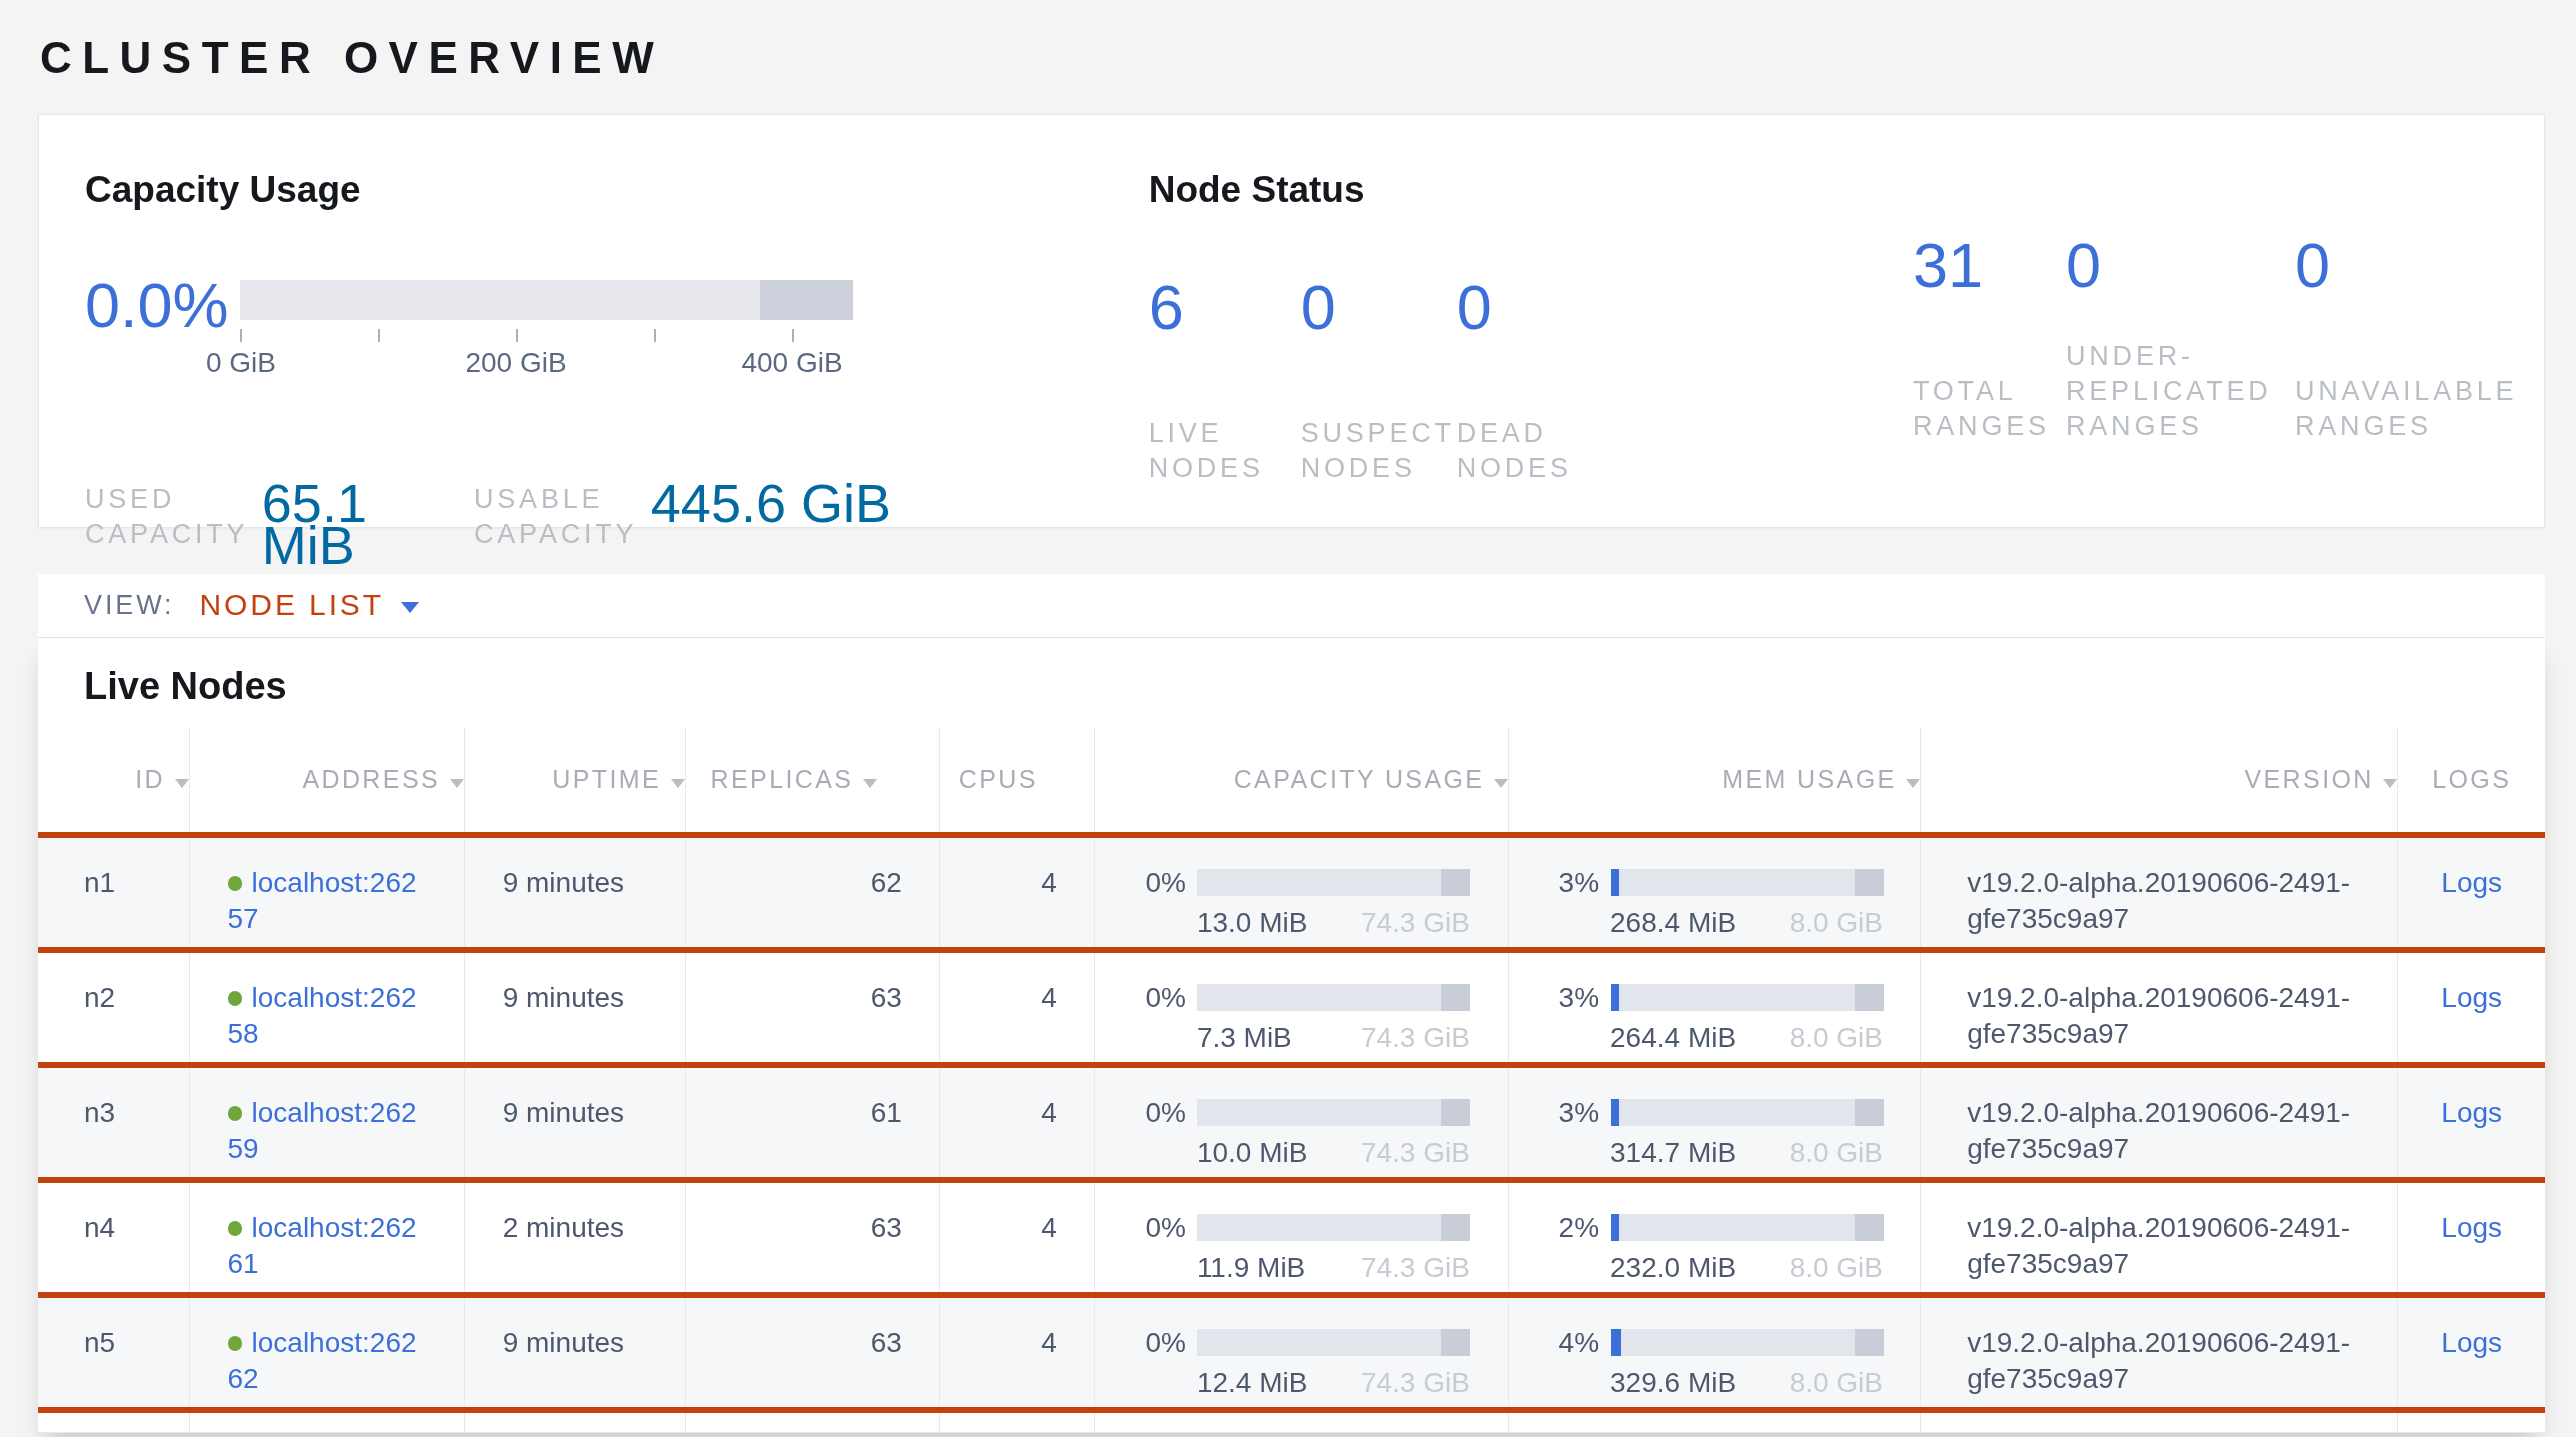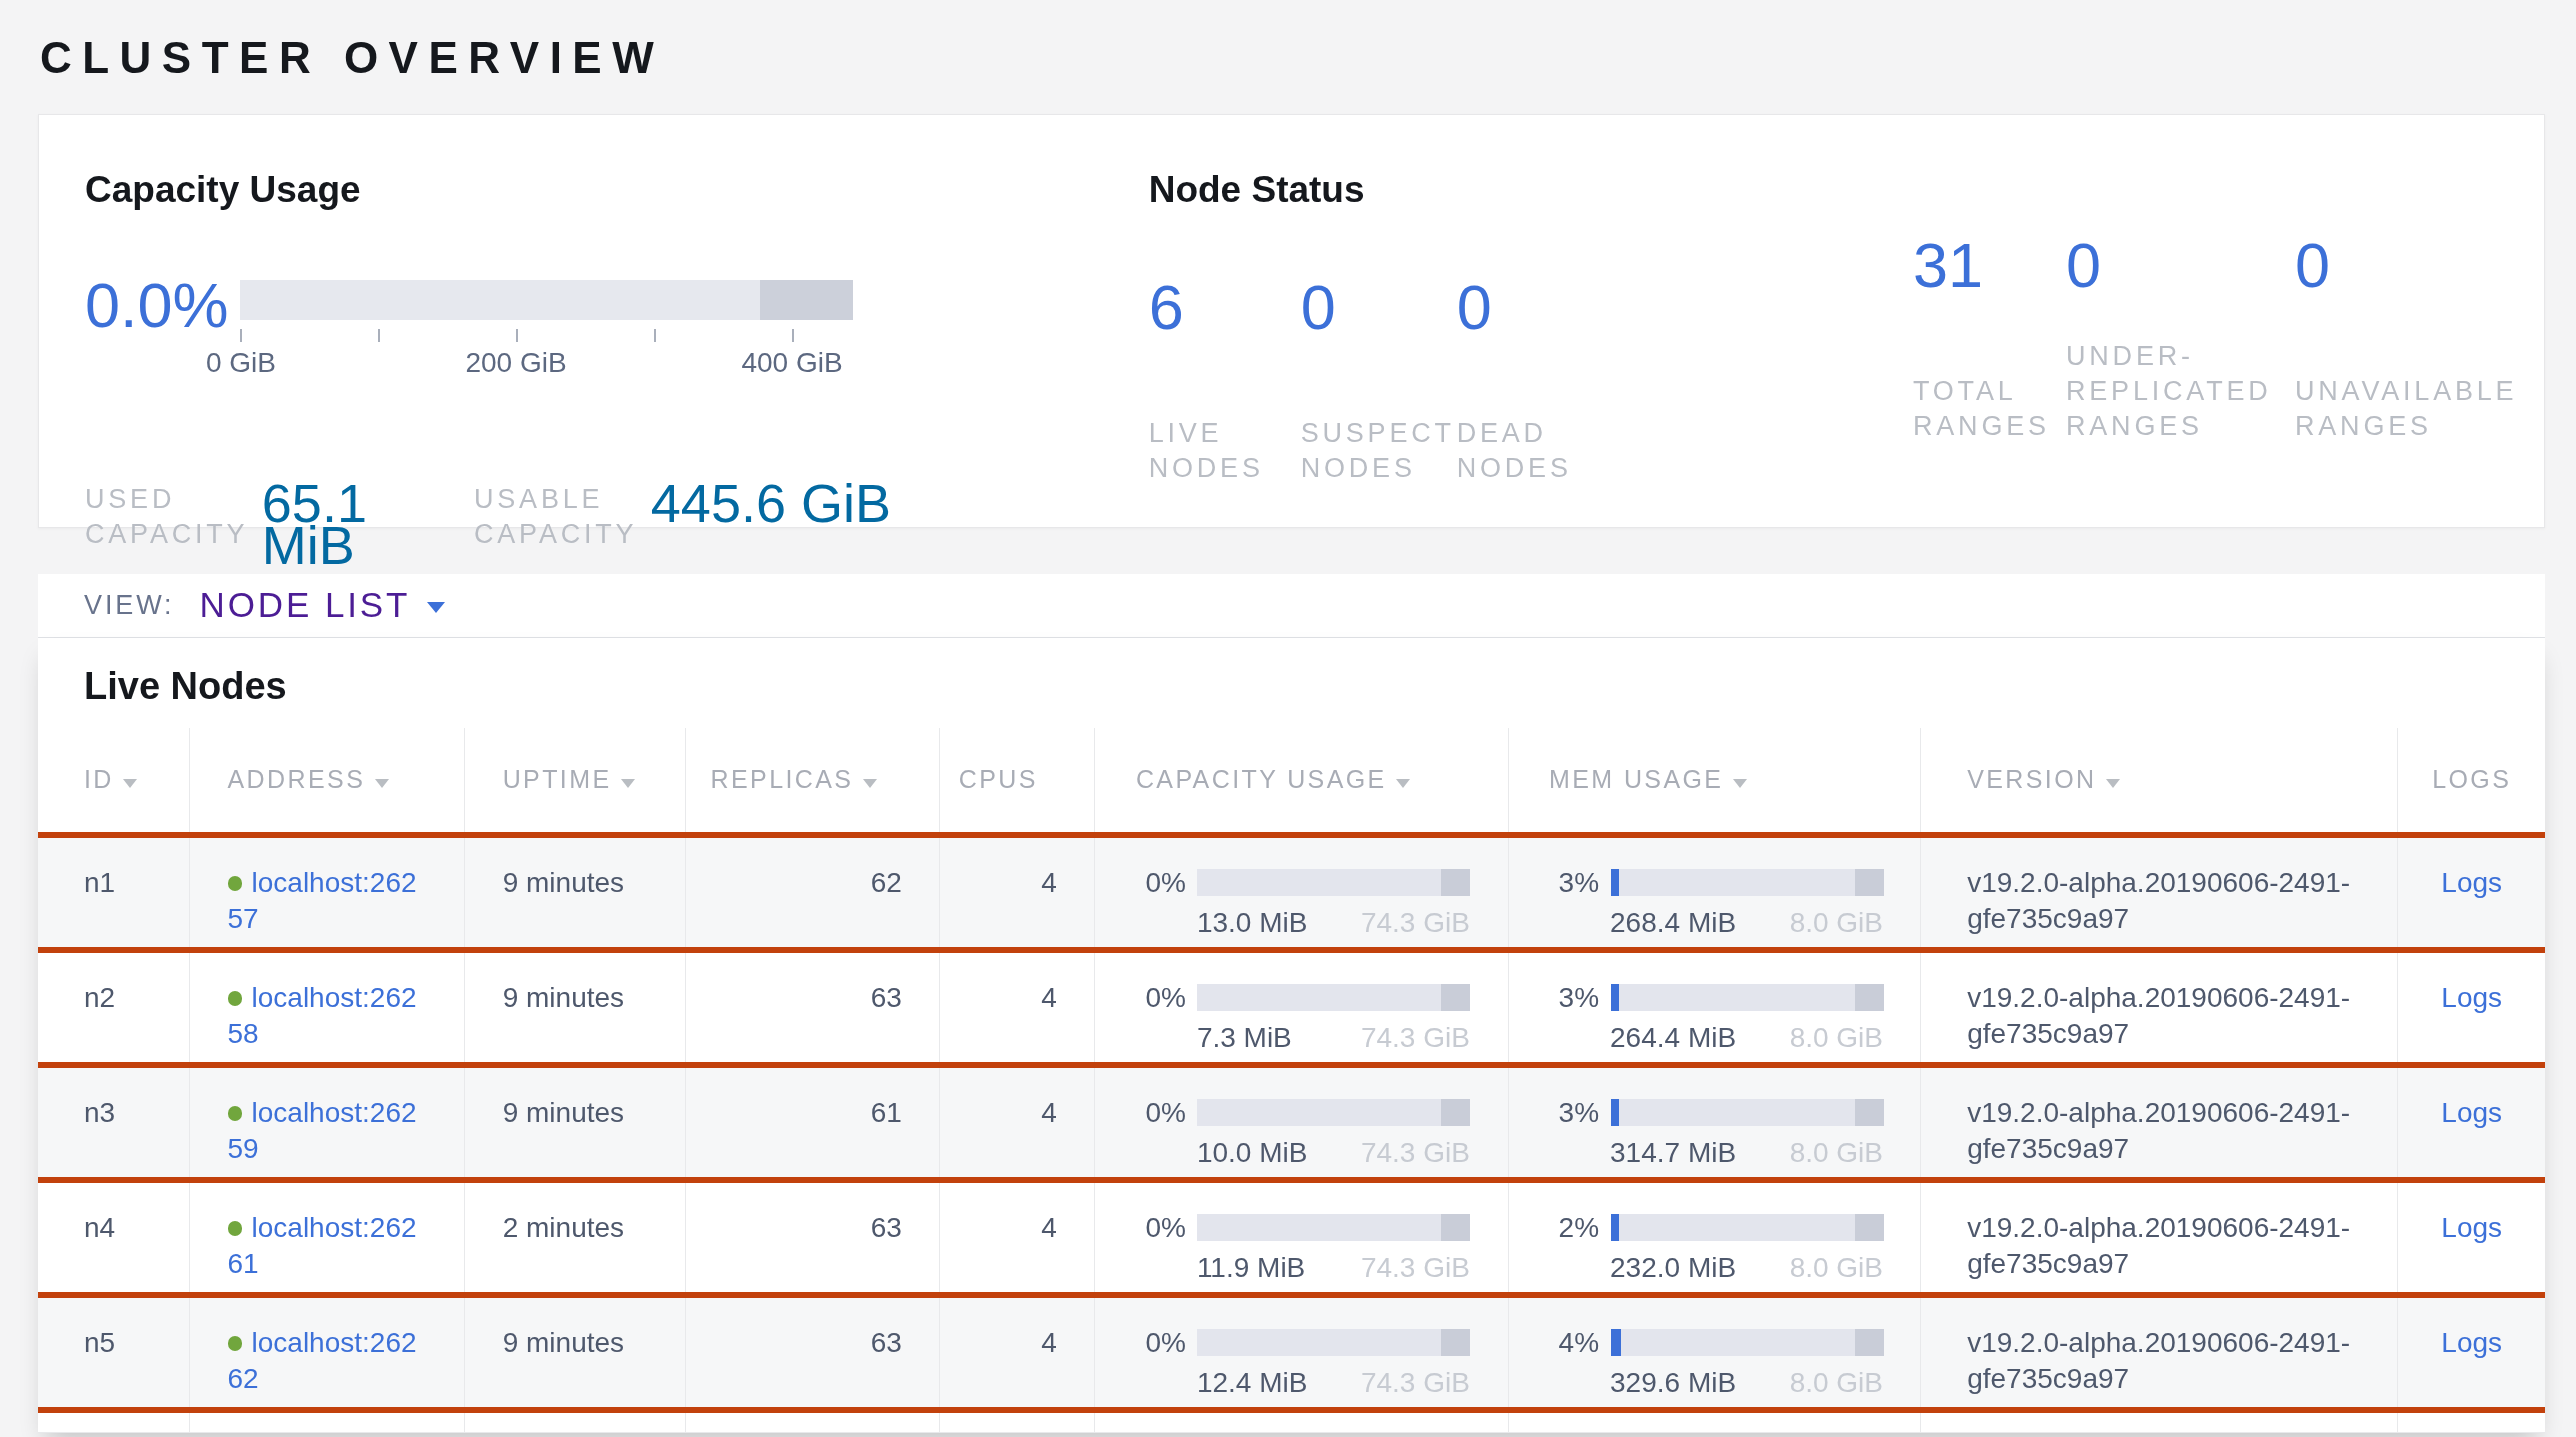--- a/index.html
+++ b/index.html
@@ -59,21 +59,21 @@
   .sec-repl  .stat-col:nth-child(3){ width:249px; }
 
   
   .view-bar {
     margin-top:46px; width:2507px; height:64px; background:#fff;
     border-bottom:1px solid #dfe1e5;
     display:flex; align-items:center; padding-left:46px;
   }
   .view-label { font-size:27px; letter-spacing:2.9px; color:#68738c; }
   .view-select { display:flex; align-items:center; margin-left:25px; cursor:pointer; }
-  .view-value { font-size:35px; letter-spacing:2.9px; color:#4c1d95; }
+  .view-value { font-size:30px; letter-spacing:2.9px; color:#c2410c; }
   .caret-down {
     width:0; height:0; margin-left:17px; margin-top:3.8px;
     border-left:9.6px solid transparent; border-right:9.6px solid transparent;
     border-top:11.5px solid #3c70d8;
   }
 
   
   .table-card {
     width:2507px; background:#fff;
     box-shadow:0 13.4px 25px -7.7px rgba(0,0,0,.22);
@@ -84,21 +84,21 @@
   col.c-id{width:151px} col.c-addr{width:275px} col.c-up{width:221px}
   col.c-rep{width:254px} col.c-cpu{width:155px} col.c-cap{width:414px}
   col.c-mem{width:412px} col.c-ver{width:477px} col.c-log{width:147px}
 
   th, td { border-right:1px solid #e8e9eb; vertical-align:top; }
   th:last-child, td:last-child { border-right:none; }
 
   thead th {
     height:107px; vertical-align:middle;
     font-size:25px; font-weight:400; letter-spacing:2.4px; color:#a8acb5;
-    text-align:left; white-space:nowrap;
+    text-align:right; white-space:nowrap;
   }
   thead th.num { text-align:center; }
   thead th.ctr { text-align:center; }
   th .sort-caret {
     display:inline-block; width:0; height:0; margin-left:9.6px;
     border-left:7.7px solid transparent; border-right:7.7px solid transparent;
     border-top:9.6px solid #b9bdc2;
   }
   .pad-l { padding-left:46px; }
   .pad-l40 { padding-left:38px; }

